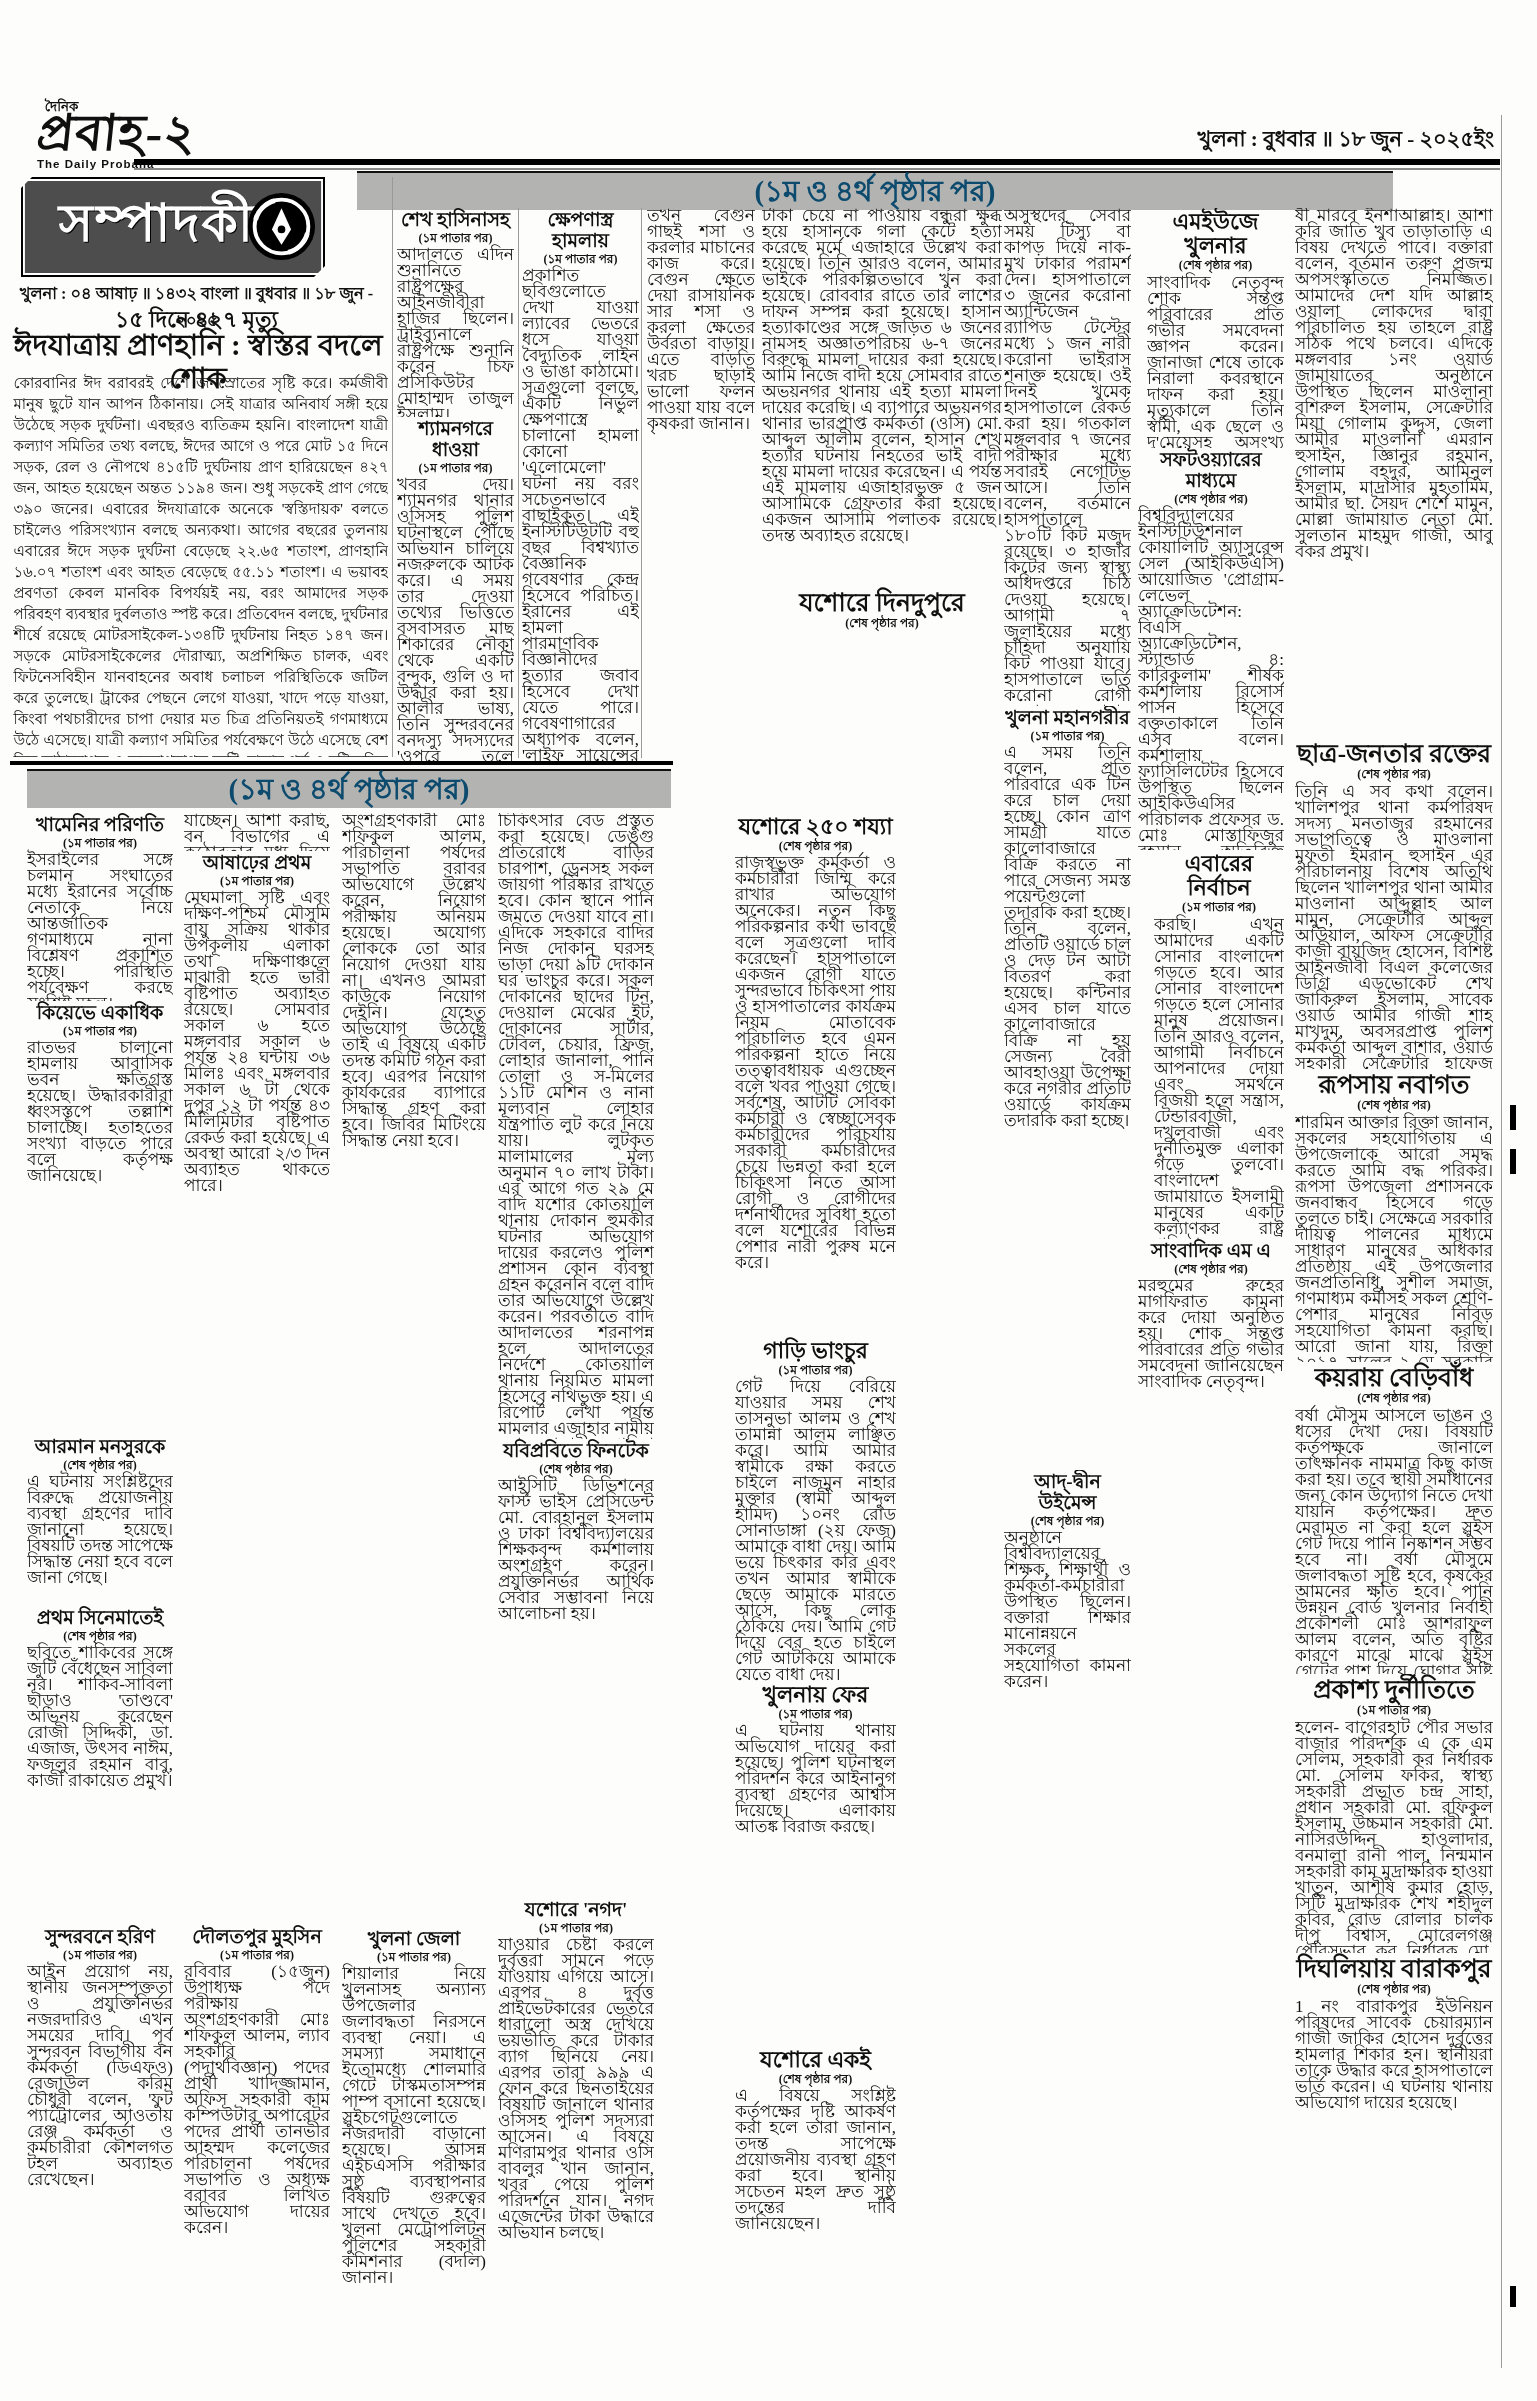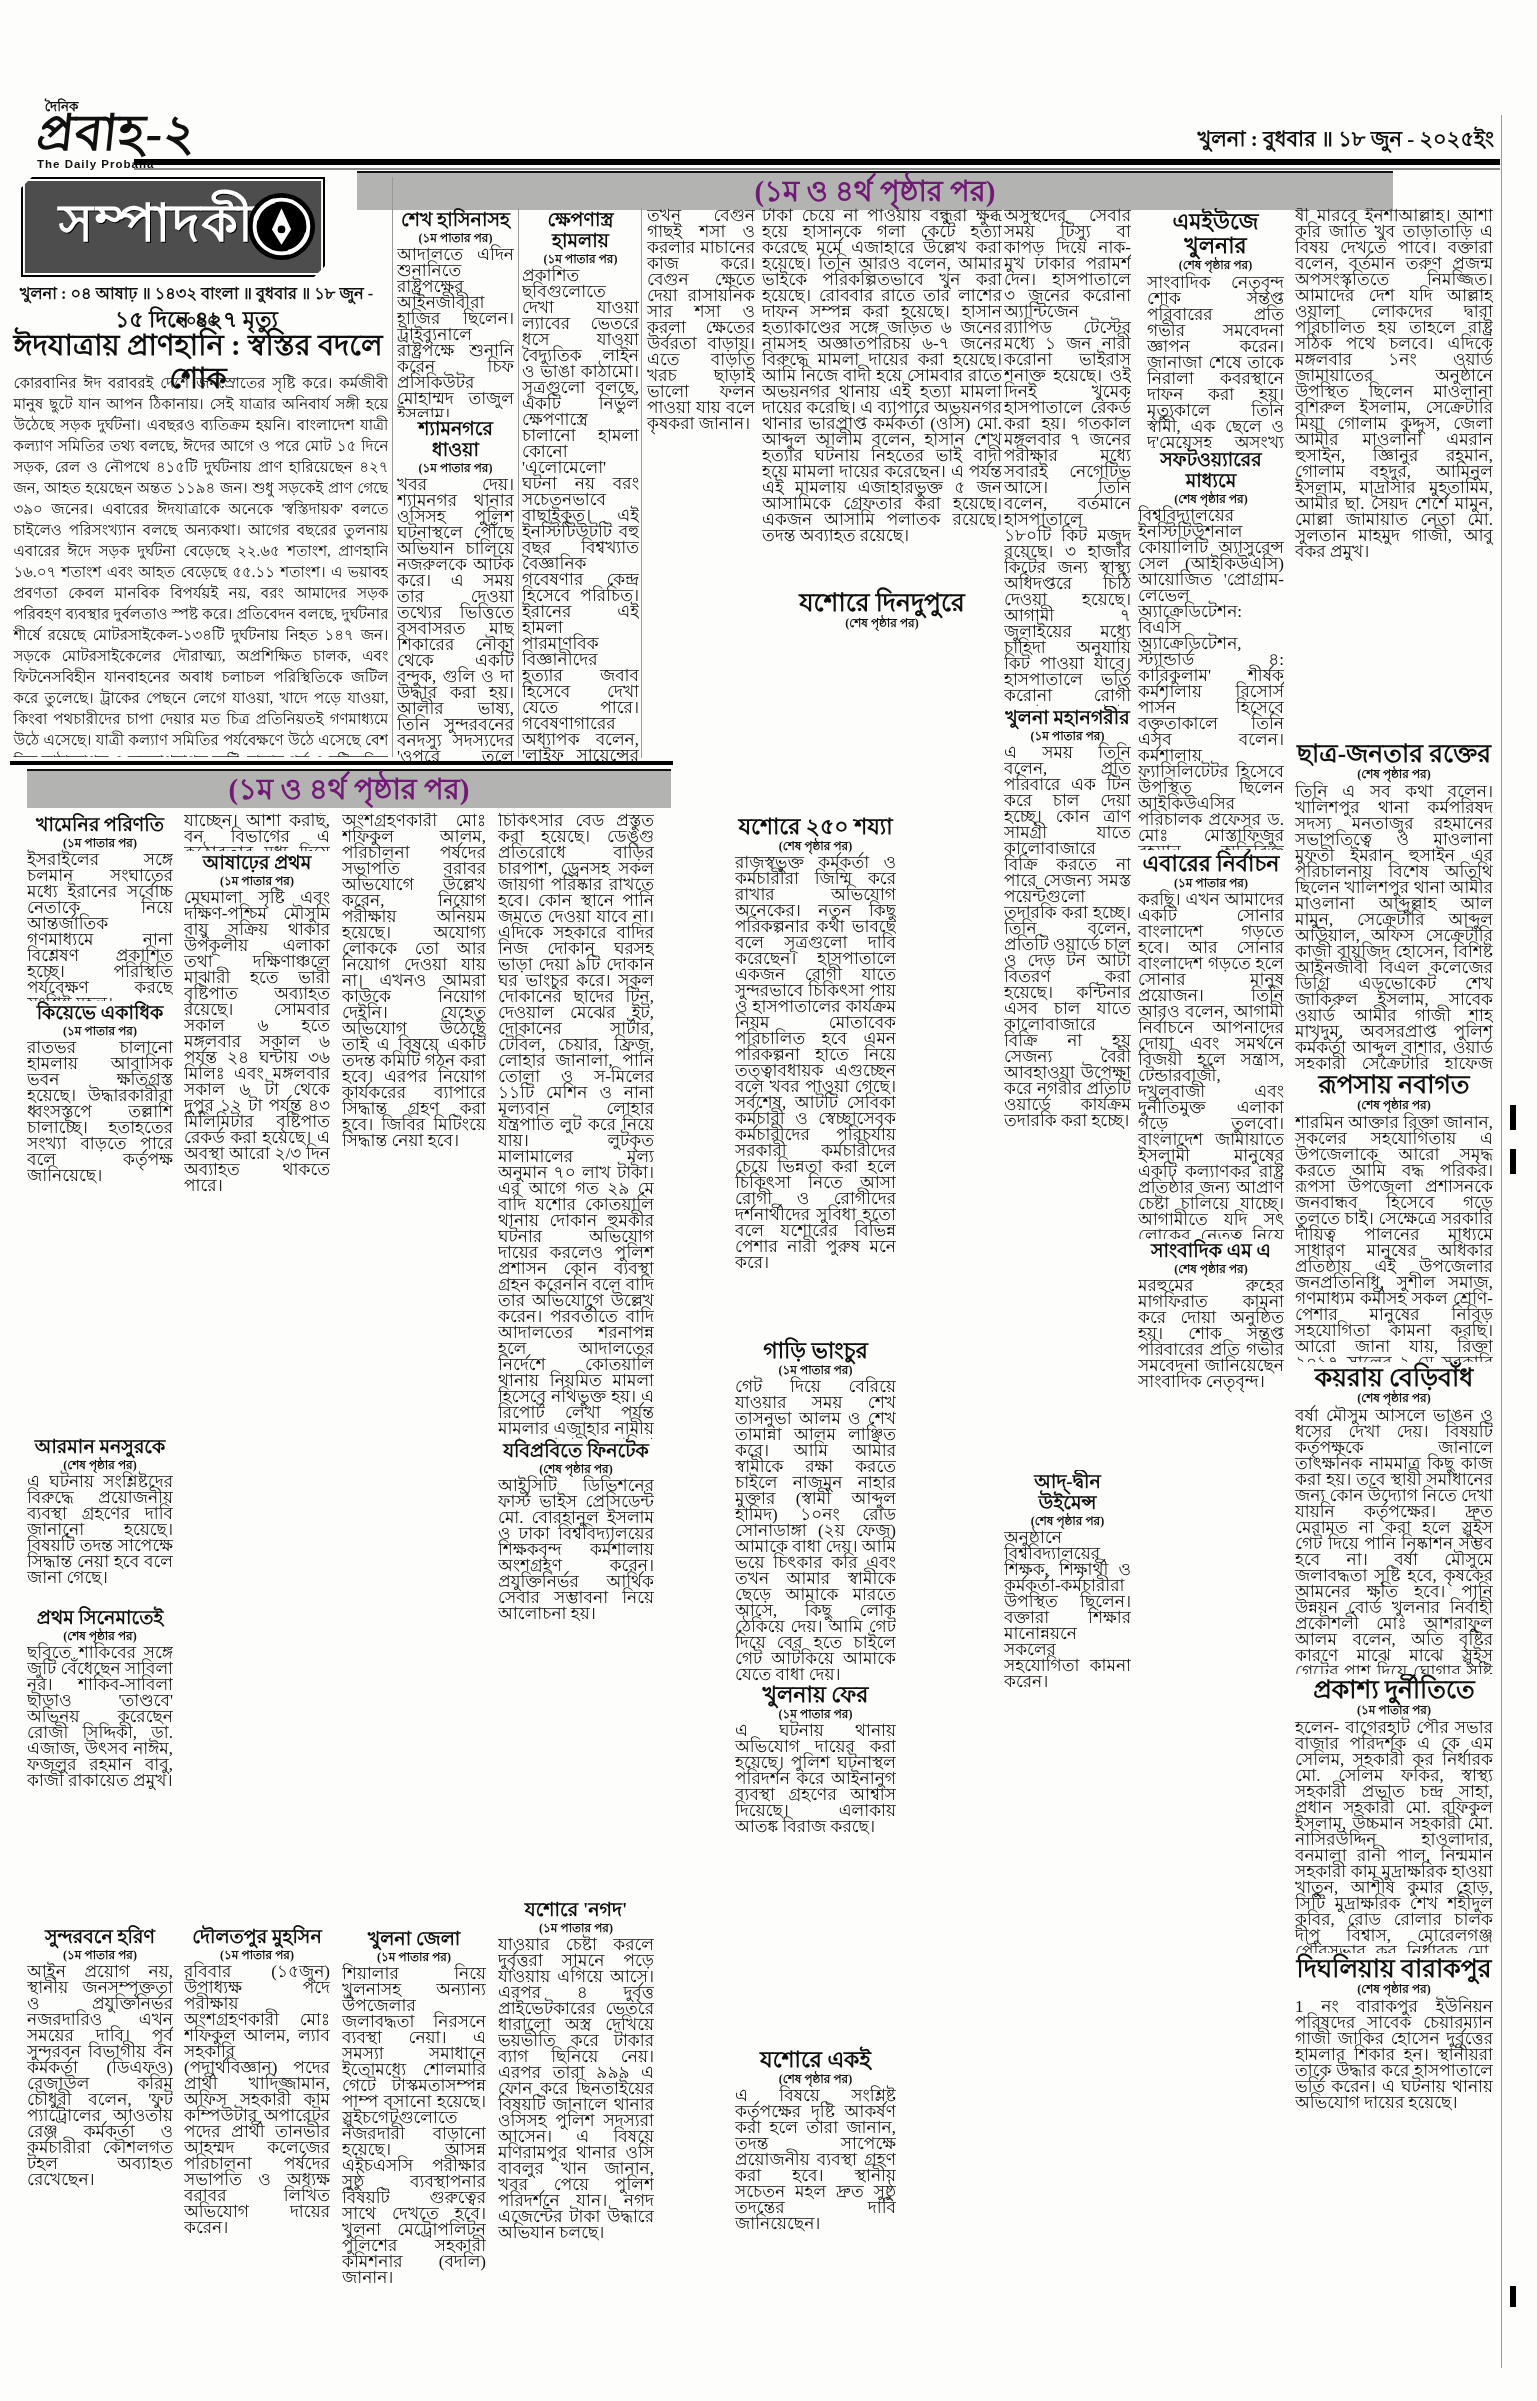--- a/index.html
+++ b/index.html
@@ -6,21 +6,21 @@
   #page{position:relative;width:1537px;height:2402px;background:#fdfdfb;
         font-family:"Liberation Serif", serif;color:#101010;overflow:hidden;}
   .abs{position:absolute;}
   
   #logo-main{font-weight:bold;font-size:50px;letter-spacing:1px;transform:skewX(-6deg);line-height:1;}
   #logo-top{font-weight:bold;font-size:13.4px;position:absolute;top:-11.5px;left:7.7px;}
   #logo-sub{font-weight:bold;font-size:11.5px;font-family:"Liberation Sans",sans-serif;letter-spacing:1px;}
   #date-right{font-weight:bold;font-size:21px;text-align:right;}
   .rule{background:#000;}
   
-  .banner{background:#b3b3b2;color:#701a75;font-weight:bold;text-align:center;
+  .banner{background:#b3b3b2;color:#0c4a6e;font-weight:bold;text-align:center;
           font-size:29px;line-height:37px;border-top:2.9px solid #111;}
   
   #masthead-box{background:#4d4d4d;border:2.9px solid #000;box-shadow:0 0 0 1.9px #fff inset;}
   #masthead-title{color:#fff;font-size:52px;font-weight:bold;line-height:90px;text-align:center;
                   text-shadow:1px 1px 0 #000;letter-spacing:1.9px;}
   .corner{position:absolute;width:0;height:0;border-style:solid;}
   #ed-dateline{font-weight:bold;font-size:16.3px;text-align:center;}
   #ed-kicker{font-weight:bold;font-size:22px;text-align:center;}
   #ed-headline{font-weight:bold;font-size:29px;text-align:center;line-height:1.15;}
   #ed-body{font-size:15px;line-height:21px;text-align:justify;}
@@ -132,21 +132,21 @@
     <div class="art" style="height:240px;margin-left:9px;">
       <h3 class="mid">এমইউজে খুলনার</h3>
       <div class="sub">(শেষ পৃষ্ঠার পর)</div>
       <p class="body">সাংবাদিক নেতৃবৃন্দ শোক সন্তপ্ত পরিবারের প্রতি গভীর সমবেদনা জ্ঞাপন করেন। জানাজা শেষে তাকে নিরালা কবরস্থানে দাফন করা হয়। মৃত্যুকালে তিনি স্বামী, এক ছেলে ও দু'মেয়েসহ অসংখ্য আত্মীয়-স্বজন রেখে গেছেন।</p>
     </div>
     <div class="art" style="height:402px;">
       <h3>সফটওয়্যারের মাধ্যমে</h3>
       <div class="sub">(শেষ পৃষ্ঠার পর)</div>
       <p class="body">বিশ্ববিদ্যালয়ের ইনস্টিটিউশনাল কোয়ালিটি অ্যাসুরেন্স সেল (আইকিউএসি) আয়োজিত 'প্রোগ্রাম-লেভেল অ্যাক্রেডিটেশন: বিএসি অ্যাক্রেডিটেশন, স্ট্যান্ডার্ড ৪: কারিকুলাম' শীর্ষক কর্মশালায় রিসোর্স পার্সন হিসেবে বক্তৃতাকালে তিনি এসব বলেন। কর্মশালায় ফ্যাসিলিটেটর হিসেবে উপস্থিত ছিলেন আইকিউএসির পরিচালক প্রফেসর ড. মোঃ মোস্তাফিজুর রহমান, অতিরিক্ত পরিচালকবৃন্দ- প্রফেসর ড. মোঃ সালাউদ্দীন, প্রফেসর ড. মোঃ ওয়াসিউল ইসলাম এবং প্রফেসর ড. এস এম তৌহিদুর রহমান। তারা অ্যাক্রেডিটেশনের বিভিন্ন ধাপ, কাঠামো ও মূল্যায়ন পদ্ধতি সম্পর্কে অংশগ্রহণকারীদের ধারণা দেন। এছাড়াও বিএসি অ্যাক্রেডিটেশন, স্ট্যান্ডার্ড ৪: কারিকুলাম সম্পর্কে বিশদ আলোচনা করেন খাজা ইউনুস আলী বিশ্ববিদ্যালয়ের আইকিউএসির পরিচালক। বিশ্ববিদ্যালয়ের সংশ্লিষ্ট ডিসিপ্লিনসমূহের শিক্ষকবৃন্দ অংশগ্রহণ করেন। অংশগ্রহণকারীরা 'স্ট্যান্ডার্ড ৪: কারিকুলাম' সংক্রান্ত বিভিন্ন প্রশ্নোত্তর ও দলীয় আলোচনায় অংশগ্রহণ করেন এবং অ্যাক্রেডিটেশন প্রক্রিয়ার বাস্তবায়ন কৌশল সম্পর্কে সম্যক ধারণা লাভ করেন।</p>
     </div>
-    <div class="art" style="height:389px;">
+    <div class="art" style="height:389px;margin-left:16px;">
       <h3 class="mid">এবারের নির্বাচন</h3>
       <div class="sub">(১ম পাতার পর)</div>
       <p class="body">করছি। এখন আমাদের একটি সোনার বাংলাদেশ গড়তে হবে। আর সোনার বাংলাদেশ গড়তে হলে সোনার মানুষ প্রয়োজন। তিনি আরও বলেন, আগামী নির্বাচনে আপনাদের দোয়া এবং সমর্থনে বিজয়ী হলে সন্ত্রাস, টেন্ডারবাজী, দখলবাজী এবং দুর্নীতিমুক্ত এলাকা গড়ে তুলবো। বাংলাদেশ জামায়াতে ইসলামী মানুষের একটি কল্যাণকর রাষ্ট্র প্রতিষ্ঠার জন্য আপ্রাণ চেষ্টা চালিয়ে যাচ্ছে। আগামীতে যদি সৎ লোকের নেতৃত্ব নিয়ে আসা যায়, তাহলে দেশে সৎ নেতৃত্বে সুশাসন প্রতিষ্ঠা হবে। মঙ্গলবার (১৭ জুন) বিকেলে খুলনা জেলার ডুমুরিয়া উপজেলার ১নং ধামালিয়া, ২নং রঘুনাথপুর, ৩নং রুদাঘরা ও ১২নং রংপুর ইউনিয়ন জামায়াতে ইসলামীর উদ্যোগে শাহপুর বাজার বটতলে অনুষ্ঠিত ঈদ সমাবেশে প্রধান অতিথির বক্তৃতায় তিনি এ সব কথা বলেন। ডুমুরিয়া উপজেলা আমীর মাওলানা মোজাম হোসেন এর সভাপতিত্বে বিশেষ অতিথি ছিলেন কেন্দ্রীয় মজলিসে শূরা সদস্য ও জেলা আমীর মাওলানা এমরান হুসাইন, সহকারী সেক্রেটারি অধ্যাপক মিয়া গোলাম কুদ্দুস, জেলা কর্মপরিষদ সদস্য এডভোকেট আবু ইউসুফ মোল্যা, জেলা ছাত্রশিবির সভাপতি আবু ইউসুফ ফকির। অন্যান্যের মধ্যে বক্তব্য রাখেন উপজেলা নায়েবে আমীর গাজী মো. সাইফুল্লাহ, মাওলানা মহিবুর রহমান, সেক্রেটারি প্রমুখ।</p>
     </div>
     <div class="art" style="height:1129px;">
       <h3>সাংবাদিক এম এ</h3>
       <div class="sub">(শেষ পৃষ্ঠার পর)</div>
       <p class="body">মরহুমের রুহের মাগফিরাত কামনা করে দোয়া অনুষ্ঠিত হয়। শোক সন্তপ্ত পরিবারের প্রতি গভীর সমবেদনা জানিয়েছেন সাংবাদিক নেতৃবৃন্দ।</p>
     </div>
   </section>

